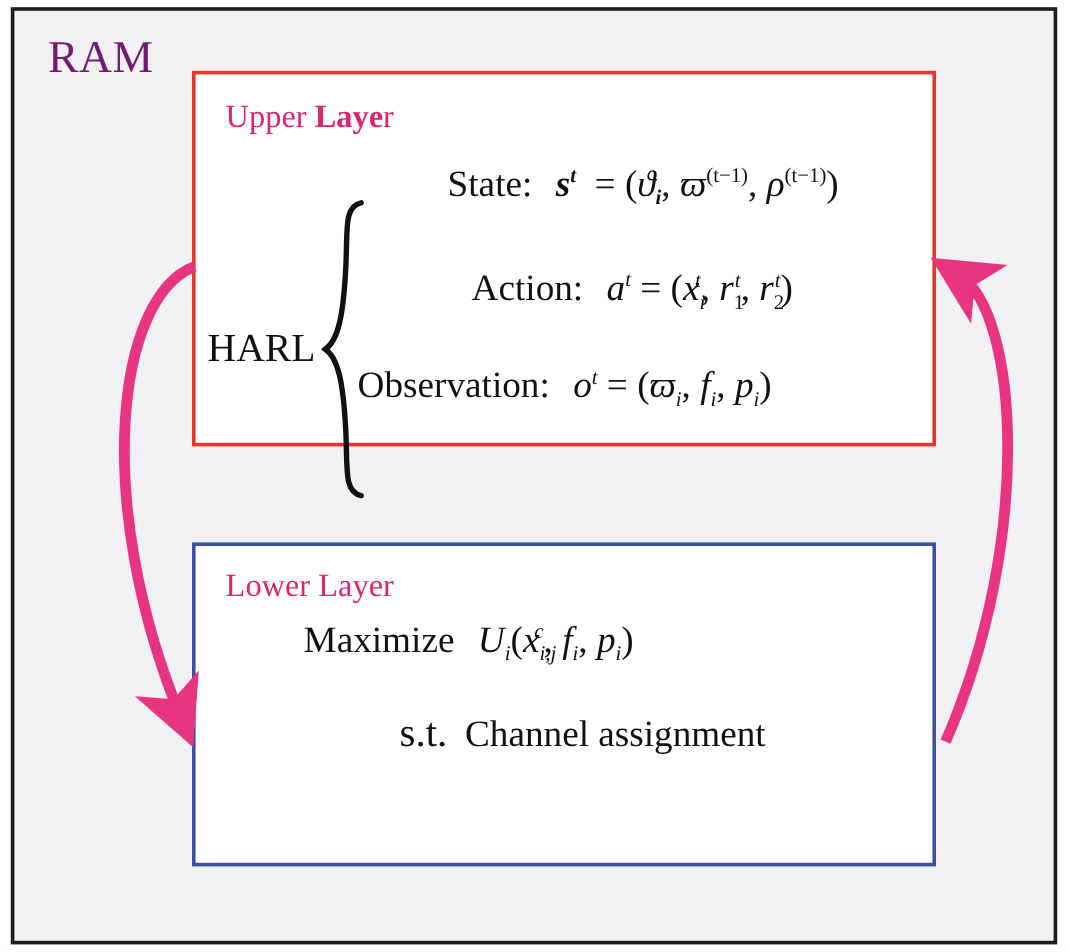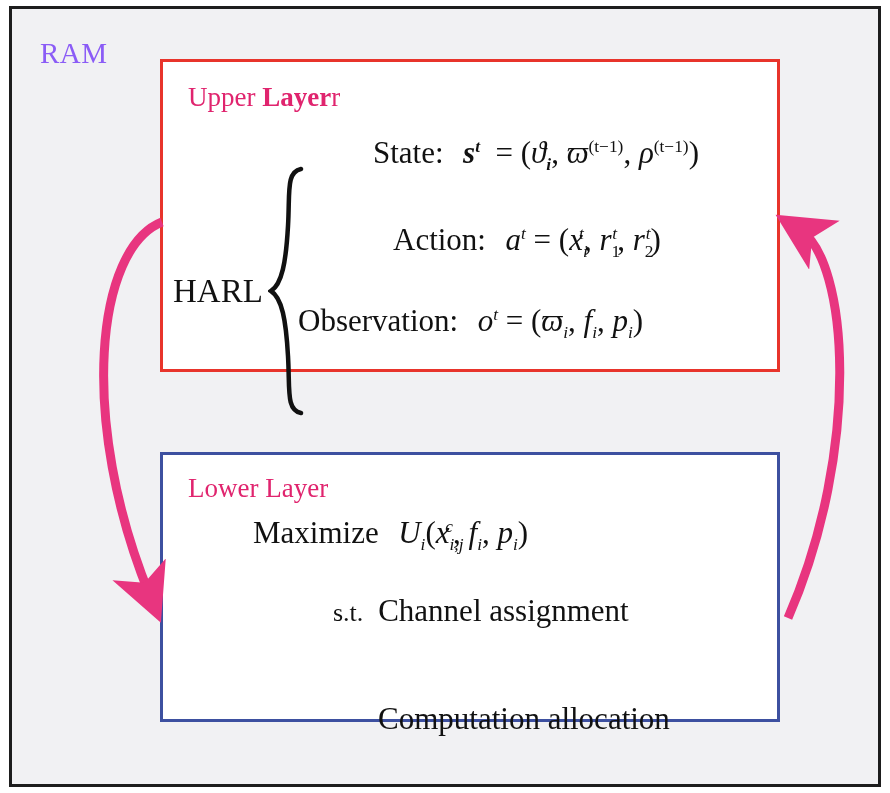--- a/index.html
+++ b/index.html
@@ -18,23 +18,23 @@
   .outer-frame{
     position:absolute;
     left:9px; top:6px;
     width:872px; height:781px;
     box-sizing:border-box;
     border:3px solid #1d1d1d;
     background:#f1f1f3;
   }
   .ram-label{
     position:absolute;
-    left:28px; top:30px;
-    font-size:29px;
-    color:#8b5cf6;
+    left:28px; top:20px;
+    font-size:38px;
+    color:#701a75;
     font-family:"Liberation Serif", serif;
     letter-spacing:.5px;
     line-height:1;
   }
   
   .upper-box{
     position:absolute;
     left:160px; top:59px;
     width:620px; height:313px;
     box-sizing:border-box;
@@ -111,21 +111,21 @@
   .row-state{ left:210px; top:75px; }
   .row-action{ left:230px; top:162px; }
   .row-obs{   left:135px; top:243px; }
 
   
   .row-max{ position:absolute; left:90px; top:62px; color:#111; white-space:nowrap; line-height:1;}
   .row-st{  position:absolute; left:170px; top:140px; color:#111; white-space:nowrap; line-height:1;}
   .row-pow{ position:absolute; left:258px; top:193px; color:#111; white-space:nowrap; line-height:1;}
   .row-comp{position:absolute; left:215px; top:248px; color:#111; white-space:nowrap; line-height:1;}
   .plain{ font-size:31px; }
-  .plain-sm{ font-size:26px; }
+  .plain-sm{ font-size:34px; }
 
   
   .edge-label{
     position:absolute;
     color:#111;
     white-space:nowrap;
     line-height:1;
     font-size:31px;
   }
   .edge-left{ left:85px; top:390px; }
@@ -141,21 +141,21 @@
 <body>
 
 <div id="stage">
 
   <div class="outer-frame">
     <div class="ram-label">RAM</div>
   </div>
 
   <div class="upper-box">
 
-    <div class="layer-title upper"><span>Upper </span><span class="b">Layer</span><span>r</span></div>
+    <div class="layer-title upper"><span>Upper </span><span class="b">Laye</span><span>r</span></div>
 
     <div class="harl">HARL</div>
 
     <svg class="brace" viewBox="0 0 40 250">
       <path d="M33 3 C18 6 22 26 20 60 C18 96 14 118 3 125 C14 132 18 154 20 190
                C22 224 18 244 33 247" fill="none" stroke="#111" stroke-width="4.5" stroke-linecap="round"></path>
     </svg>
 
     <div class="frow row-state">
       <span class="lbl">State:</span>
@@ -198,23 +198,20 @@
         p<span class="sub">i</span><span class="eq">)</span>
       </span>
     </div>
 
     <div class="row-st">
       <span class="plain-sm">s.t.</span>
       <span class="plain" style="margin-left:.35em">Channel assignment</span>
     </div>
 
 
-    <div class="row-comp">
-      <span class="plain">Computation allocation</span>
-    </div>
   </div>
 
   <svg class="arrows" viewBox="0 0 890 793">
     <defs>
       <marker id="ah-down" markerWidth="7" markerHeight="7" refX="3.2" refY="3.2" orient="auto">
         <path d="M0,0 L6.4,3.2 L0,6.4 L1.6,3.2 Z" fill="#e8357f"></path>
       </marker>
       <marker id="ah-up" markerWidth="7" markerHeight="7" refX="3.2" refY="3.2" orient="auto">
         <path d="M0,0 L6.4,3.2 L0,6.4 L1.6,3.2 Z" fill="#e8357f"></path>
       </marker>

